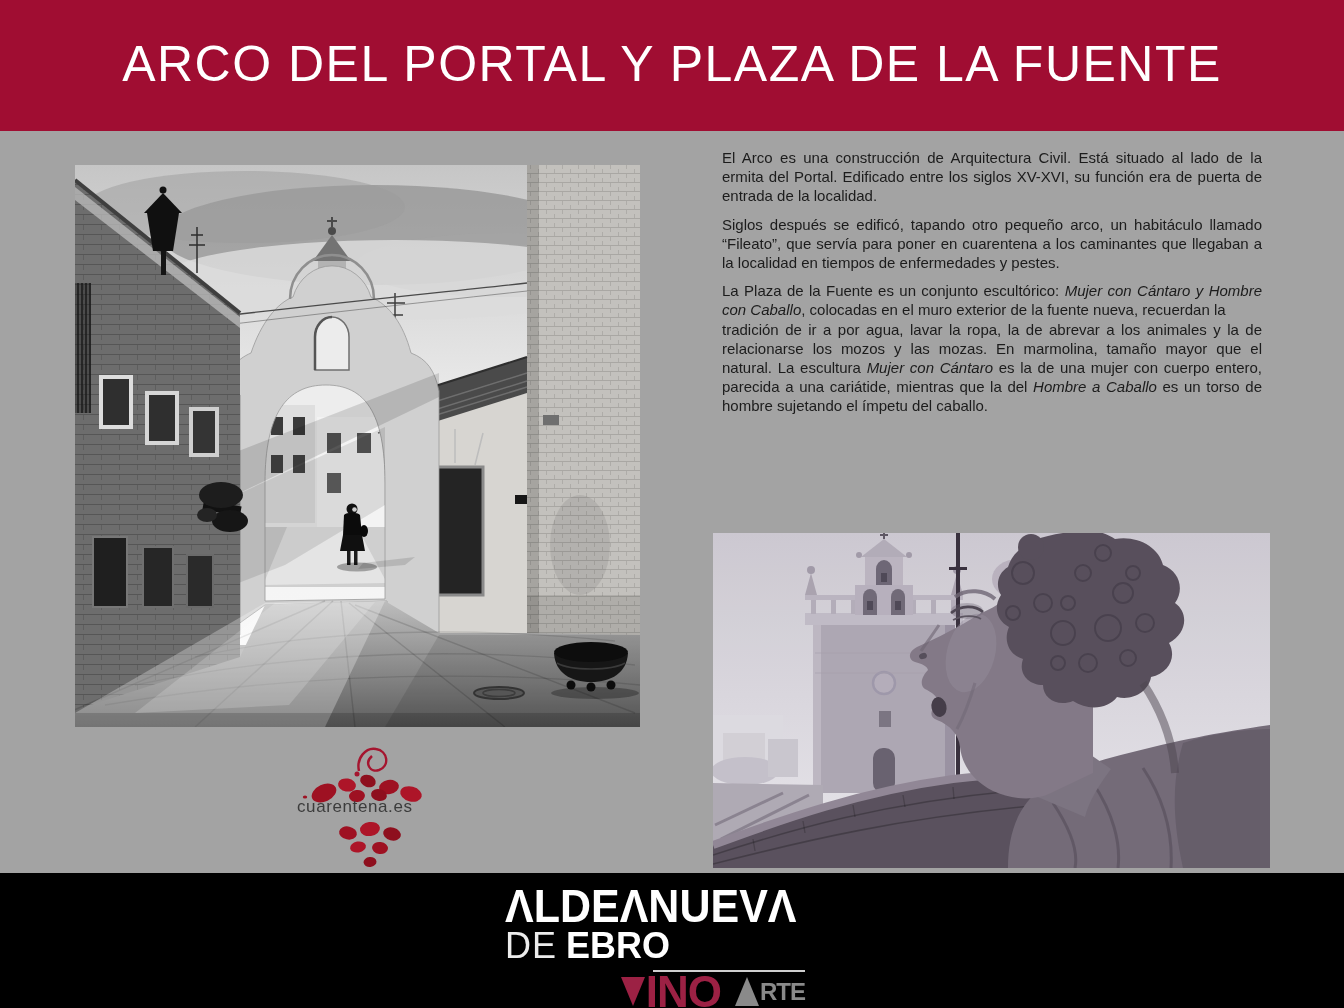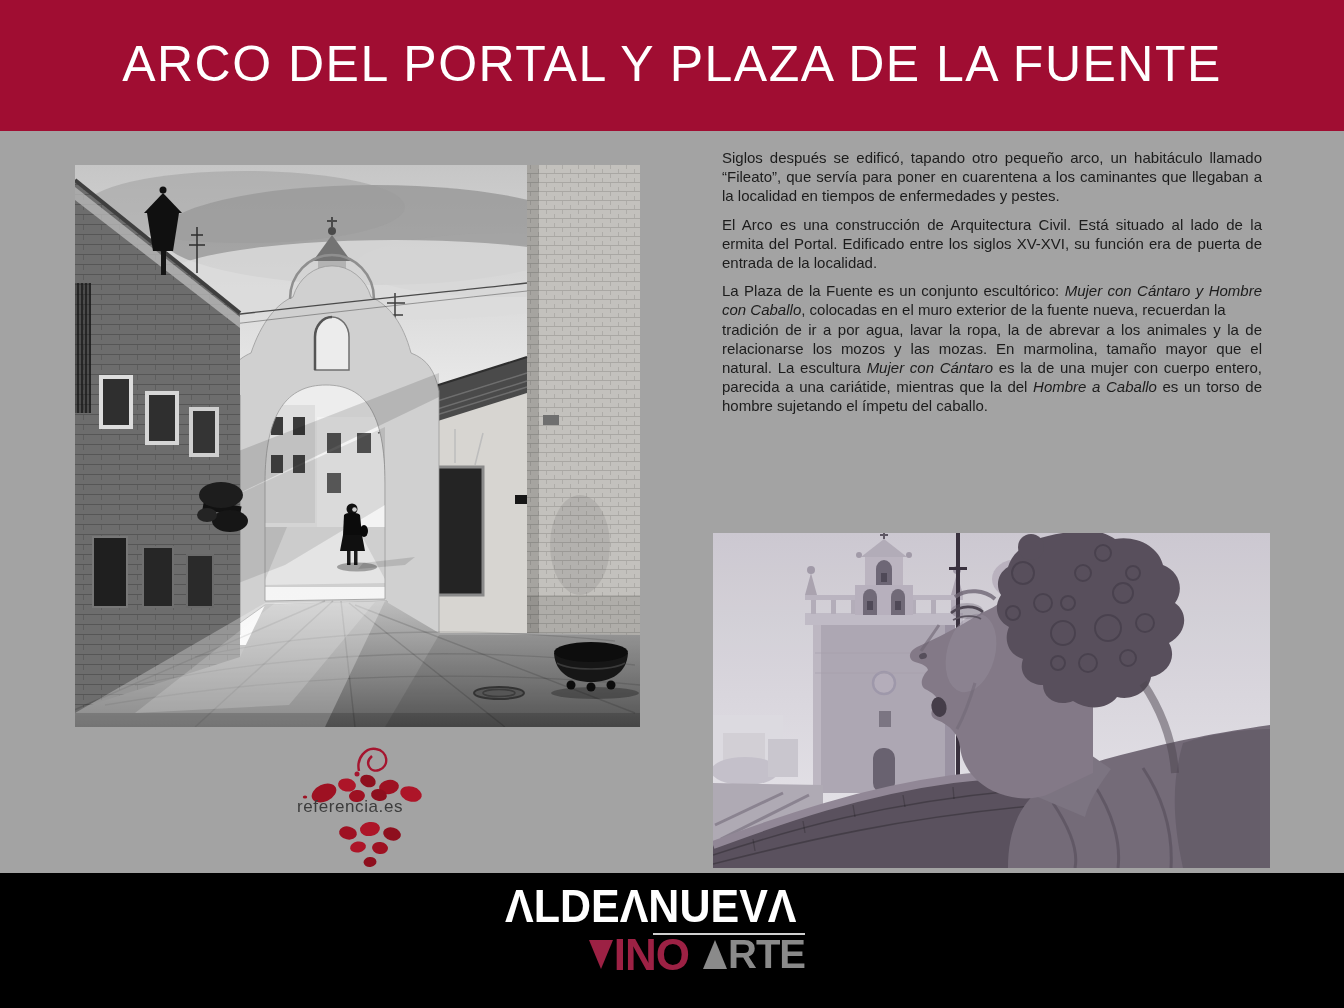--- a/index.html
+++ b/index.html
@@ -34,21 +34,21 @@
   .l2{font-size:36px;line-height:1;margin-top:1px;white-space:nowrap;}
   .l2 .de{font-weight:400;color:#ececec;letter-spacing:1px;}
   .l2 .ebro{font-weight:bold;margin-left:9px;letter-spacing:0;}
   .rule{width:152px;height:2px;background:#cfcfcf;margin:6px 0 5px auto;}
   .l3{display:flex;justify-content:flex-end;align-items:flex-end;}
   .tri-down{width:0;height:0;border-left:12px solid transparent;border-right:12px solid transparent;
             border-top:29px solid #9C2144;margin-right:1px;}
   .tri-up{width:0;height:0;border-left:12px solid transparent;border-right:12px solid transparent;
           border-bottom:29px solid #8A8A8A;margin-left:14px;margin-right:1px;}
   .vino{color:#9C2144;font-weight:bold;font-size:44px;line-height:29px;letter-spacing:-1px;}
-  .arte{color:#8A8A8A;font-weight:bold;font-size:40px;line-height:29px;letter-spacing:-1px;}
+  .arte{color:#8A8A8A;font-weight:bold;font-size:24px;line-height:29px;letter-spacing:-1px;}
 </style>
 </head>
 <body>
 
 <div class="page">
 
   <div class="header">
     <div class="title">ARCO DEL PORTAL Y PLAZA DE LA FUENTE</div>
   </div>
 
@@ -203,22 +203,22 @@
       </g>
 
       <g>
         <ellipse cx="424" cy="528" rx="25" ry="6" fill="#565656" stroke="#333333" stroke-width="2"></ellipse>
         <ellipse cx="424" cy="528" rx="16" ry="3.5" fill="none" stroke="#3c3c3c" stroke-width="1.5"></ellipse>
       </g>
     </svg>
   </div>
 
   <div class="text-col">
+    <p>El Arco es una construcción de Arquitectura Civil. Está situado al lado de la ermita del Portal. Edificado entre los siglos XV-XVI, su función era de puerta de entrada de la localidad.</p>
     <p>Siglos después se edificó, tapando otro pequeño arco, un habitáculo llamado “Fileato”, que servía para poner en cuarentena a los caminantes que llegaban a la localidad en tiempos de enfermedades y pestes.</p>
-    <p>El Arco es una construcción de Arquitectura Civil. Está situado al lado de la ermita del Portal. Edificado entre los siglos XV-XVI, su función era de puerta de entrada de la localidad.</p>
     <p><span>La Plaza de la Fuente es un conjunto escultórico: </span><span class="it">Mujer con Cántaro y Hombre con Caballo</span><span>, colocadas en el muro exterior de la fuente nueva, recuerdan la</span><br><span>tradición de ir a por agua, lavar la ropa, la de abrevar a los animales y la de relacionarse los mozos y las mozas. En marmolina, tamaño mayor que el natural. La escultura </span><span class="it">Mujer con Cántaro</span><span> es la de una mujer con cuerpo entero, parecida a una cariátide, mientras que la del </span><span class="it">Hombre a Caballo</span><span> es un torso de hombre sujetando el ímpetu del caballo.</span></p>
   </div>
 
   <div class="photo-right">
     <svg width="557" height="335" viewBox="0 0 557 335">
       <defs>
         <linearGradient id="rsky" x1="0" y1="0" x2="0" y2="1">
           <stop offset="0" stop-color="#d2ced6"></stop>
             <stop offset="1" stop-color="#efedf1"></stop>
         </linearGradient>
@@ -357,26 +357,29 @@
       </g>
       <g>
         <ellipse cx="52" cy="93" rx="9" ry="6.5" fill="#9E1122" transform="rotate(12 52 93)"></ellipse>
         <ellipse cx="74" cy="89" rx="10" ry="7" fill="#AD1528" transform="rotate(-8 74 89)"></ellipse>
         <ellipse cx="96" cy="94" rx="9" ry="6.5" fill="#8E0F1E" transform="rotate(15 96 94)"></ellipse>
         <ellipse cx="62" cy="107" rx="8" ry="5.5" fill="#AD1528" transform="rotate(-10 62 107)"></ellipse>
         <ellipse cx="84" cy="108" rx="8" ry="6" fill="#9E1122" transform="rotate(8 84 108)"></ellipse>
         <ellipse cx="74" cy="122" rx="6.5" ry="5" fill="#8E0F1E" transform="rotate(-5 74 122)"></ellipse>
       </g>
     </svg>
-    <div class="eno-text">referencia.es</div>
+    <div class="eno-text">cuarentena.es</div>
   </div>
 
   <div class="footer">
     <div class="flogo">
       <div class="l1">ΛLDEΛNUEVΛ</div>
+      <div class="l2">
+        <span class="de">DE</span><span class="ebro">EBRO</span>
+      </div>
       <div class="rule"></div>
       <div class="l3">
         <span class="tri-down"></span>
           <span class="vino">INO</span>
         <span class="tri-up"></span>
           <span class="arte">RTE</span>
       </div>
     </div>
   </div>
 

